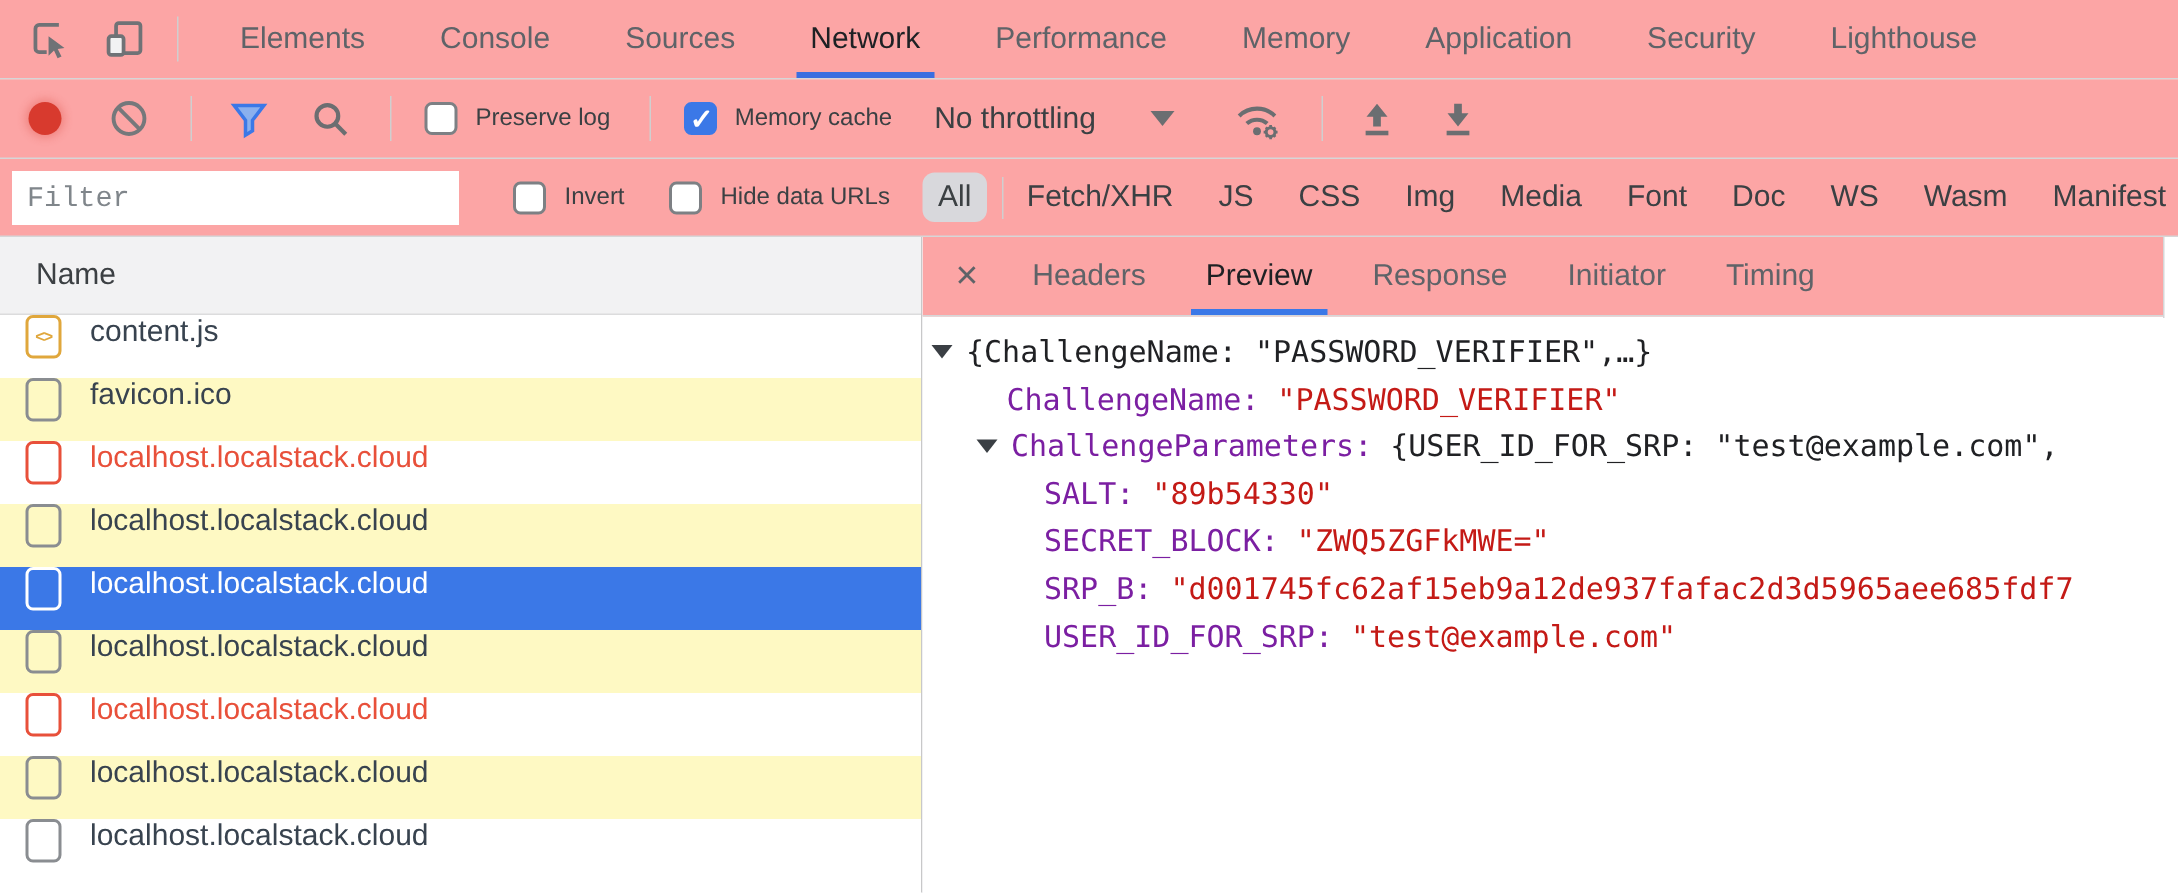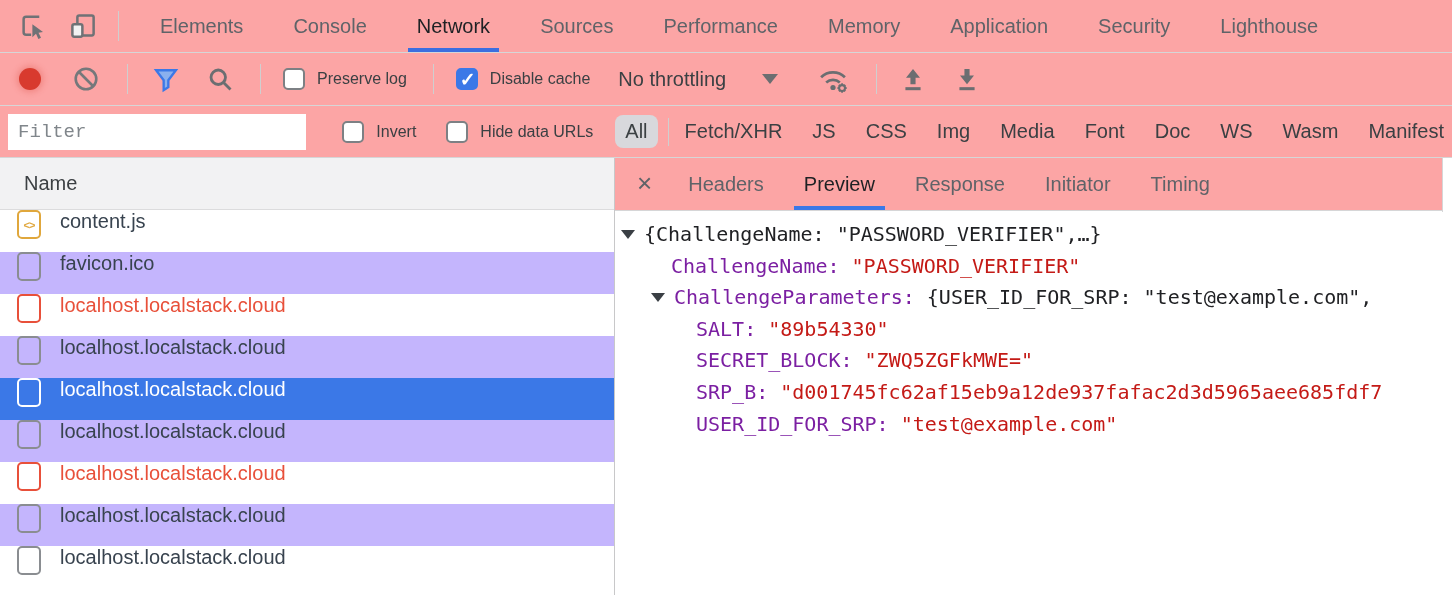--- a/index.html
+++ b/index.html
@@ -48,21 +48,21 @@
   .chip { font-size:20px; color:#3b4043; padding:4px 8px; white-space:nowrap; }
   .chip.active { background:#d8d8dc; border-radius:8px; padding:5px 10px; }
   .chip + .chip { margin-left:14px; }
   .type-chips .vsep { height:28px; margin:0 8px 0 10px; }
 
   
   .main { display:flex; height:437px; }
   .left { width:615px; flex:0 0 615px; border-right:1px solid #c8c8c9; background:#fff; display:flex; flex-direction:column; }
   .left-header { height:52px; background:#f2f2f3; border-bottom:1px solid #dcdcdd; display:flex; align-items:center; padding-left:24px; font-size:20px; color:#3c4043; flex:0 0 52px; }
   .req-row { height:42px; flex:0 0 42px; display:flex; padding-left:17px; font-size:20px; color:#38434f; cursor:default; }
-  .req-row.alt { background:#c4b5fd; }
+  .req-row.alt { background:#fef9c3; }
   .req-row.error { color:#e8503a; }
   .req-row.selected { background:#3b78e7; color:#fff; }
   .req-icon { width:24px; height:29px; border:2.5px solid #8a8d91; border-radius:5px; flex:0 0 24px; margin-right:19px; display:flex; align-items:center; justify-content:center; }
   .req-row.error .req-icon { border-color:#e8503a; }
   .req-row.selected .req-icon { border-color:#fff; }
   .req-icon.script { border-color:#e0a73c; }
   .req-icon.script::after { content:"<>"; font-size:11px; font-weight:bold; color:#e0a73c; letter-spacing:-1px; }
 
   
   .right { flex:1; background:#fff; position:relative; overflow:hidden; }
@@ -102,22 +102,22 @@
       <svg width="30" height="30" viewBox="0 0 24 24" fill="none">
         <rect x="7.5" y="3.5" width="13" height="16" rx="1.5" stroke="#6f7276" stroke-width="2"></rect>
         <rect x="3.5" y="10.5" width="8" height="10" rx="1.5" stroke="#6f7276" stroke-width="2" fill="#f2f2f3"></rect>
       </svg>
     </span>
     <span class="vsep"></span>
   </div>
   <div class="tabs">
     <div class="tab">Elements</div>
     <div class="tab">Console</div>
+    <div class="tab">Sources</div>
     <div class="tab active">Network</div>
-    <div class="tab">Sources</div>
     <div class="tab">Performance</div>
     <div class="tab">Memory</div>
     <div class="tab">Application</div>
     <div class="tab">Security</div>
     <div class="tab">Lighthouse</div>
   </div>
 </div>
 
 <div class="bar toolbar">
   <span class="record-dot"></span>
@@ -140,21 +140,21 @@
     </svg>
   </span>
   <span class="vsep" style="margin-left:26px"></span>
   <span class="cb-group">
     <span class="checkbox"></span>
     <span class="cb-label">Preserve log</span>
   </span>
   <span class="vsep" style="margin-left:26px"></span>
   <span class="cb-group">
     <span class="checkbox checked"></span>
-    <span class="cb-label">Disable cache</span>
+    <span class="cb-label">Memory cache</span>
   </span>
   <span class="throttle">
     <span>No throttling</span>
     <span class="drop-arrow"></span>
   </span>
   <span class="icon-btn wifi">
     <svg width="34" height="30" viewBox="0 0 30 26" fill="none">
       <path d="M4.5 11.5 a15 15 0 0 1 21 0" stroke="#6b6e71" stroke-width="2.4"></path>
       <path d="M9 16 a9 9 0 0 1 12 0" stroke="#6b6e71" stroke-width="2.4"></path>
       <circle cx="15" cy="20.5" r="2.3" fill="#6b6e71"></circle>

